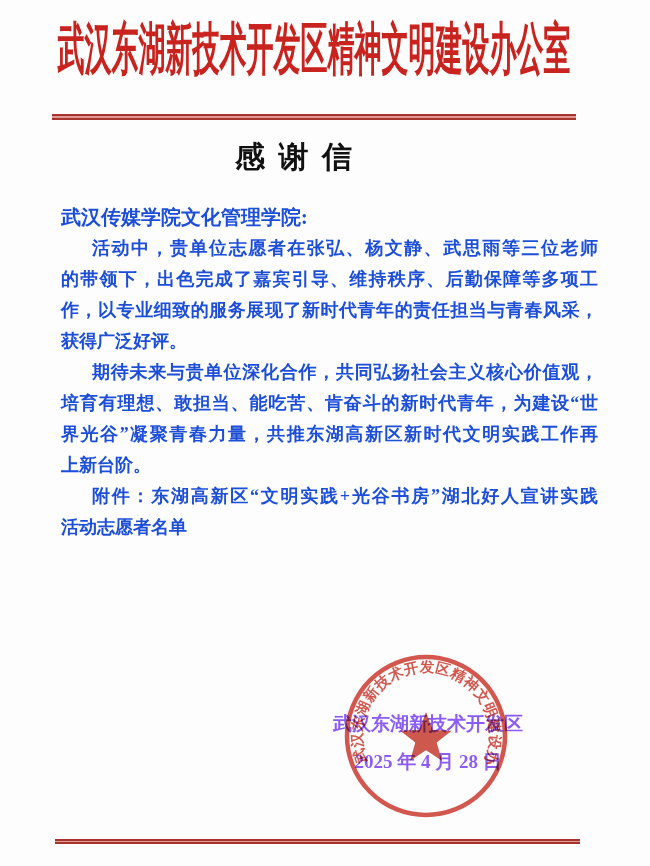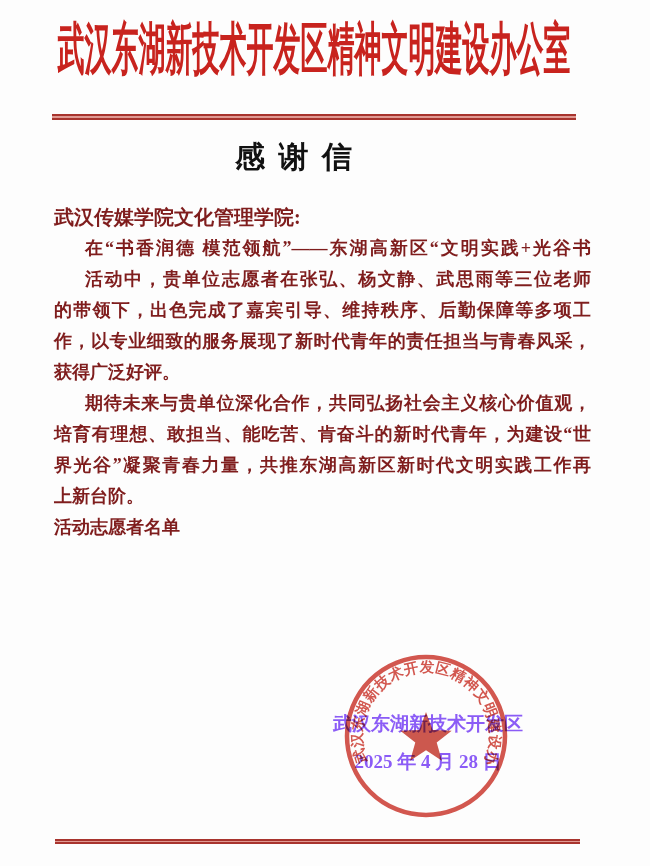--- a/index.html
+++ b/index.html
@@ -31,23 +31,23 @@
   
   .title{
     position:absolute;left:0;top:137px;width:590px;
     text-align:center;
     font-size:30px;font-weight:bold;color:#111;
     letter-spacing:3px;
     white-space:nowrap;
   }
   
   .body-block{
-    position:absolute;left:54px;top:202px;width:537px;
+    position:absolute;left:61px;top:202px;width:537px;
     font-size:18px;line-height:31px;font-weight:600;
-    color:#7f1d1d;
+    color:#1d4ed8;
     text-align:left;
   }
   .ln{height:31px;overflow:visible;}
   .greet{font-size:20px;}
   .fill{text-align:justify;text-align-last:justify;}
   .ind{text-indent:31px;}
   
   .signature{
     position:absolute;left:300px;top:705px;width:256px;
     text-align:center;
@@ -73,32 +73,32 @@
 
   <div class="letterhead" id="letterhead" style="color: rgb(200, 35, 30);">武汉东湖新技术开发区精神文明建设办公室</div>
 
   <div class="rule rule-top"></div>
 
   <div class="title">感 谢 信</div>
 
   <div class="body-block">
     <div class="ln greet">武汉传媒学院文化管理学院:</div>
 
-    <div class="ln fill ind">在“书香润德 模范领航”——东湖高新区“文明实践+光谷书</div>
 
     <div class="ln fill ind">活动中，贵单位志愿者在张弘、杨文静、武思雨等三位老师</div>
     <div class="ln fill">的带领下，出色完成了嘉宾引导、维持秩序、后勤保障等多项工</div>
     <div class="ln fill">作，以专业细致的服务展现了新时代青年的责任担当与青春风采，</div>
     <div class="ln">获得广泛好评。</div>
 
     <div class="ln fill ind">期待未来与贵单位深化合作，共同弘扬社会主义核心价值观，</div>
     <div class="ln fill">培育有理想、敢担当、能吃苦、肯奋斗的新时代青年，为建设“世</div>
     <div class="ln fill">界光谷”凝聚青春力量，共推东湖高新区新时代文明实践工作再</div>
     <div class="ln">上新台阶。</div>
 
+    <div class="ln fill ind">附件：东湖高新区“文明实践+光谷书房”湖北好人宣讲实践</div>
     <div class="ln">活动志愿者名单</div>
   </div>
 
   <div class="signature">
     <div>武汉东湖新技术开发区</div>
     <div>2025 年 4 月 28 日</div>
   </div>
 
   <svg class="seal" viewBox="0 0 172 172">
     <defs>

